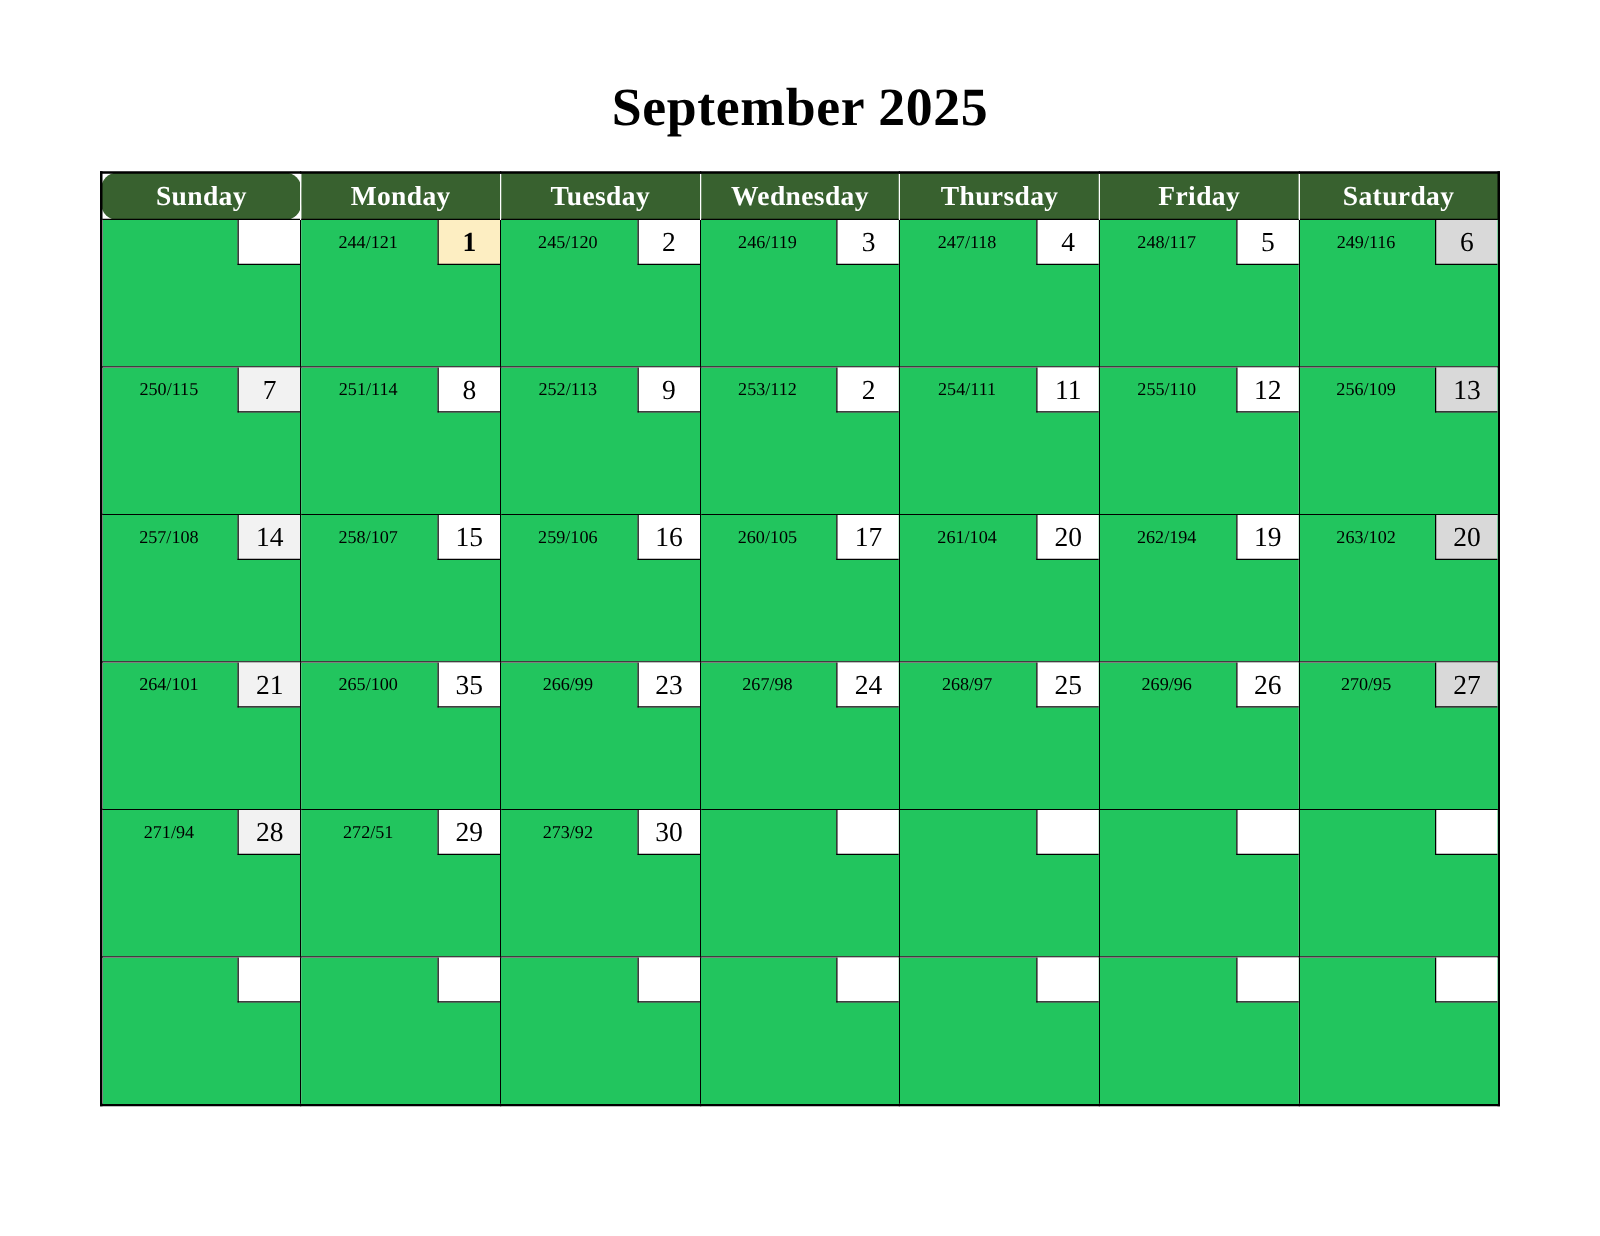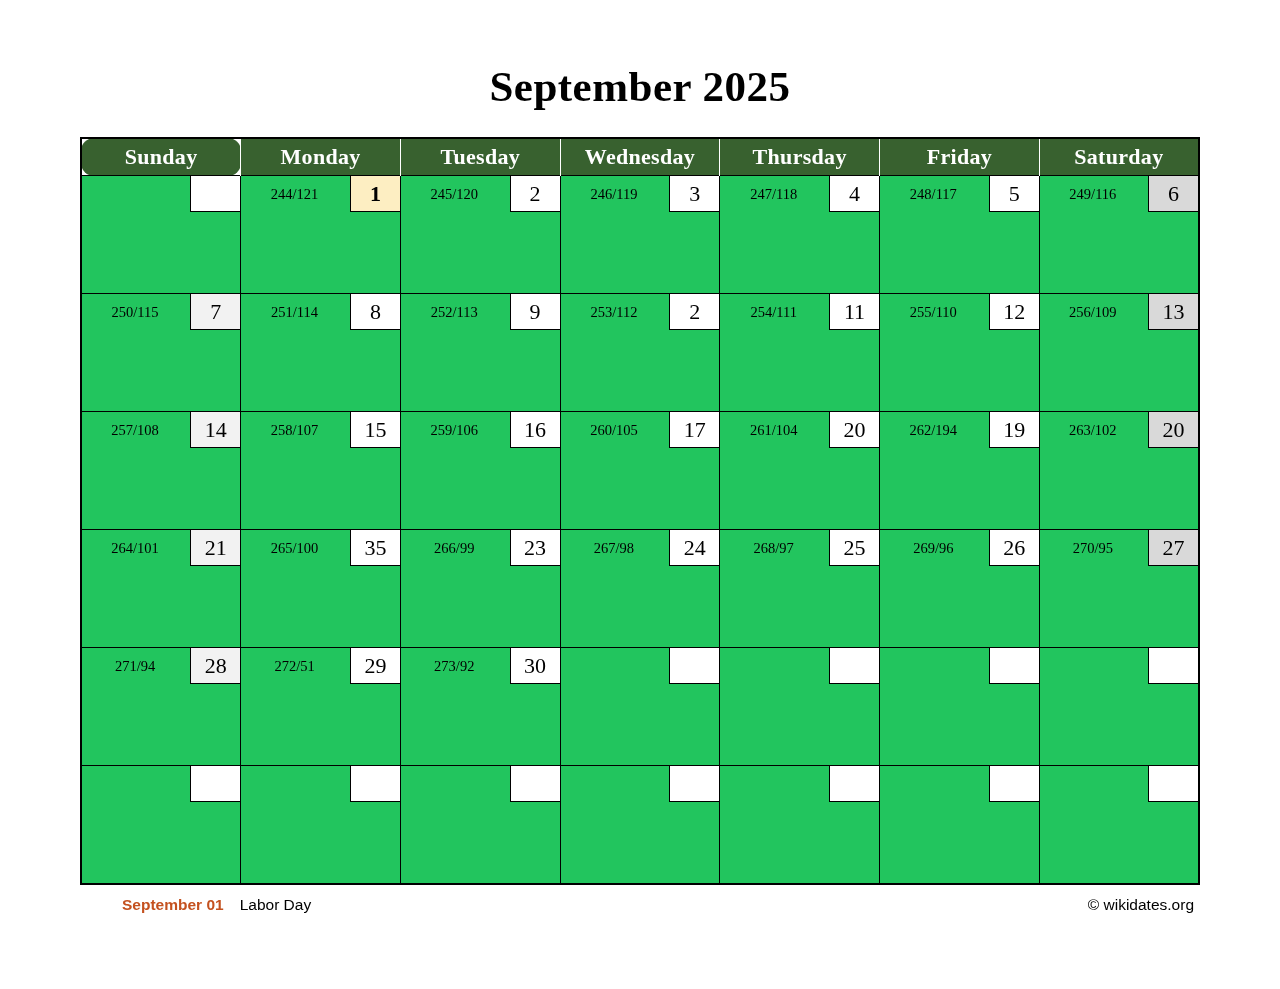--- a/index.html
+++ b/index.html
@@ -423,21 +423,14 @@
               <div class="cell-top">
                 <div class="doy"></div>
                 <div class="daynum-box empty"></div>
               </div>
             </td>
           </tr>
         </tbody>
     </table>
   </div>
 
-  <div class="footer">
-    <div class="holiday">
-      <span class="holiday-date">September 01</span>
-      <span class="holiday-name">Labor Day</span>
-    </div>
-    <div class="credit">© wikidates.org</div>
-  </div>
 
 </div>
 
 </body></html>

